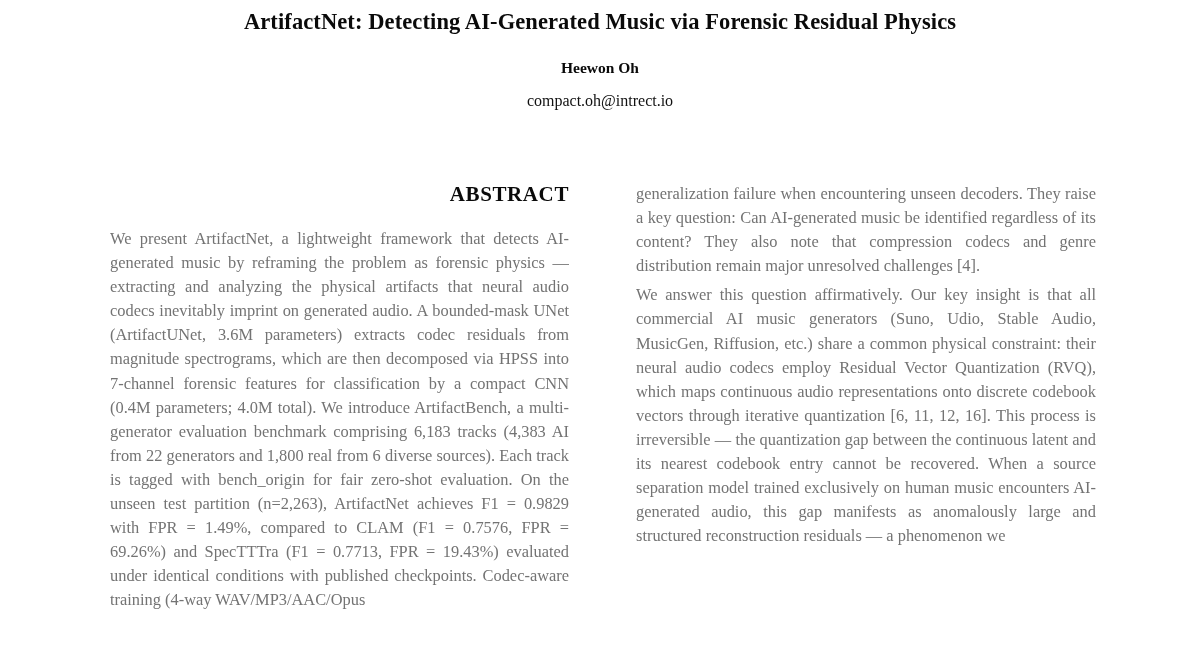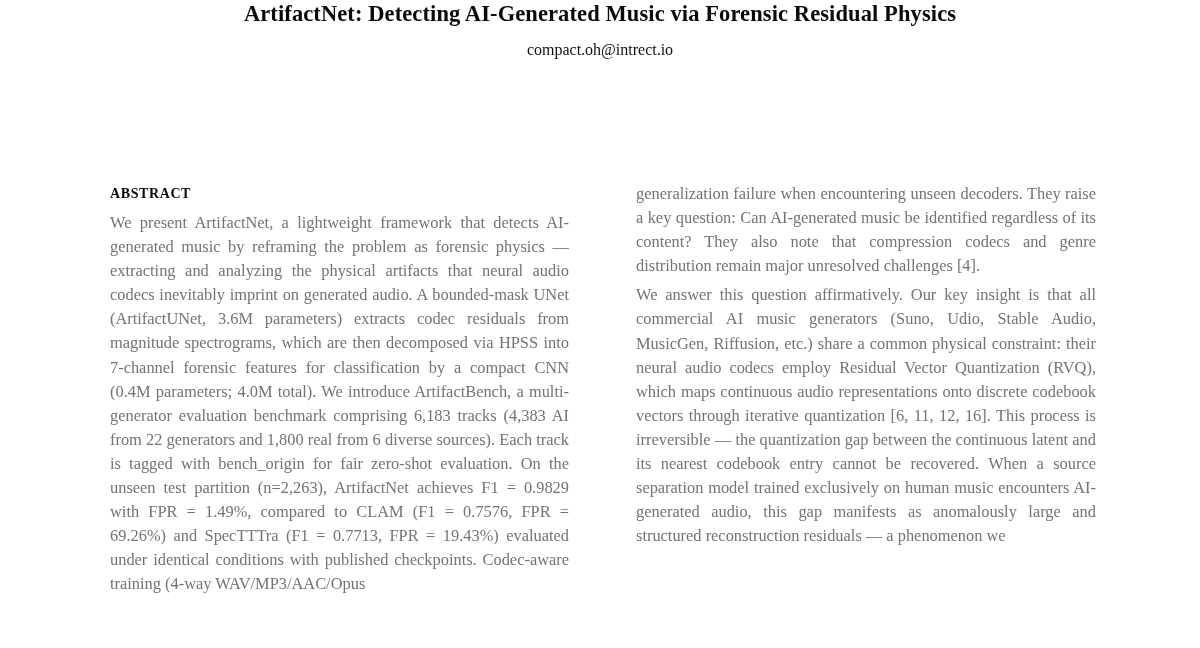--- a/index.html
+++ b/index.html
@@ -27,21 +27,21 @@
 
   
   .header {
     position: absolute;
     top: 0;
     left: 0;
     width: 1200px;
     text-align: center;
   }
   .paper-title {
-    margin: 0;
+    margin: 8px;
     font-size: 22.5px;
     font-weight: bold;
     line-height: 1.22;
     letter-spacing: 0.1px;
     color: #0a0a0a;
   }
   .author-name {
     margin: 0;
     padding-top: 16px;
     font-size: 15.5px;
@@ -77,24 +77,24 @@
   .column {
     position: absolute;
     top: 0;
     height: 466px;
     overflow: hidden;
   }
   .column-left  { left: 110px; width: 459px; }
   .column-right { left: 636px; width: 460px; }
 
   .section-heading {
-    margin: 0 0 5px 0;
-    font-size: 14px;
+    margin: 0 0 21px 0;
+    font-size: 21px;
     font-weight: bold;
-    text-align: left;
+    text-align: right;
     letter-spacing: 0.6px;
     line-height: 24px;
     color: #0a0a0a;
   }
 
   .body-par {
     margin: 0 0 5px 0;
     font-size: 16.4px;
     line-height: 24.1px;
     text-align: justify;
@@ -104,20 +104,21 @@
   }
   .body-par:last-child { margin-bottom: 0; }
 </style>
 </head>
 <body>
 
 <div class="page">
 
   <div class="header">
     <h1 class="paper-title">ArtifactNet: Detecting AI-Generated Music via Forensic Residual Physics</h1>
+    <p class="author-name">Heewon Oh</p>
     <p class="email">compact.oh@intrect.io</p>
   </div>
 
   <div class="columns">
 
     <div class="column column-left">
       <h2 class="section-heading">ABSTRACT</h2>
       <p class="body-par">We present ArtifactNet, a lightweight framework that detects AI-generated music by reframing the problem as forensic physics — extracting and analyzing the physical artifacts that neural audio codecs inevitably imprint on generated audio. A bounded-mask UNet (ArtifactUNet, 3.6M parameters) extracts codec residuals from magnitude spectrograms, which are then decomposed via HPSS into 7-channel forensic features for classification by a compact CNN (0.4M parameters; 4.0M total). We introduce ArtifactBench, a multi-generator evaluation benchmark comprising 6,183 tracks (4,383 AI from 22 generators and 1,800 real from 6 diverse sources). Each track is tagged with bench_origin for fair zero-shot evaluation. On the unseen test partition (n=2,263), ArtifactNet achieves F1 = 0.9829 with FPR = 1.49%, compared to CLAM (F1 = 0.7576, FPR = 69.26%) and SpecTTTra (F1 = 0.7713, FPR = 19.43%) evaluated under identical conditions with published checkpoints. Codec-aware training (4-way WAV/MP3/AAC/Opus</p>
     </div>
 

